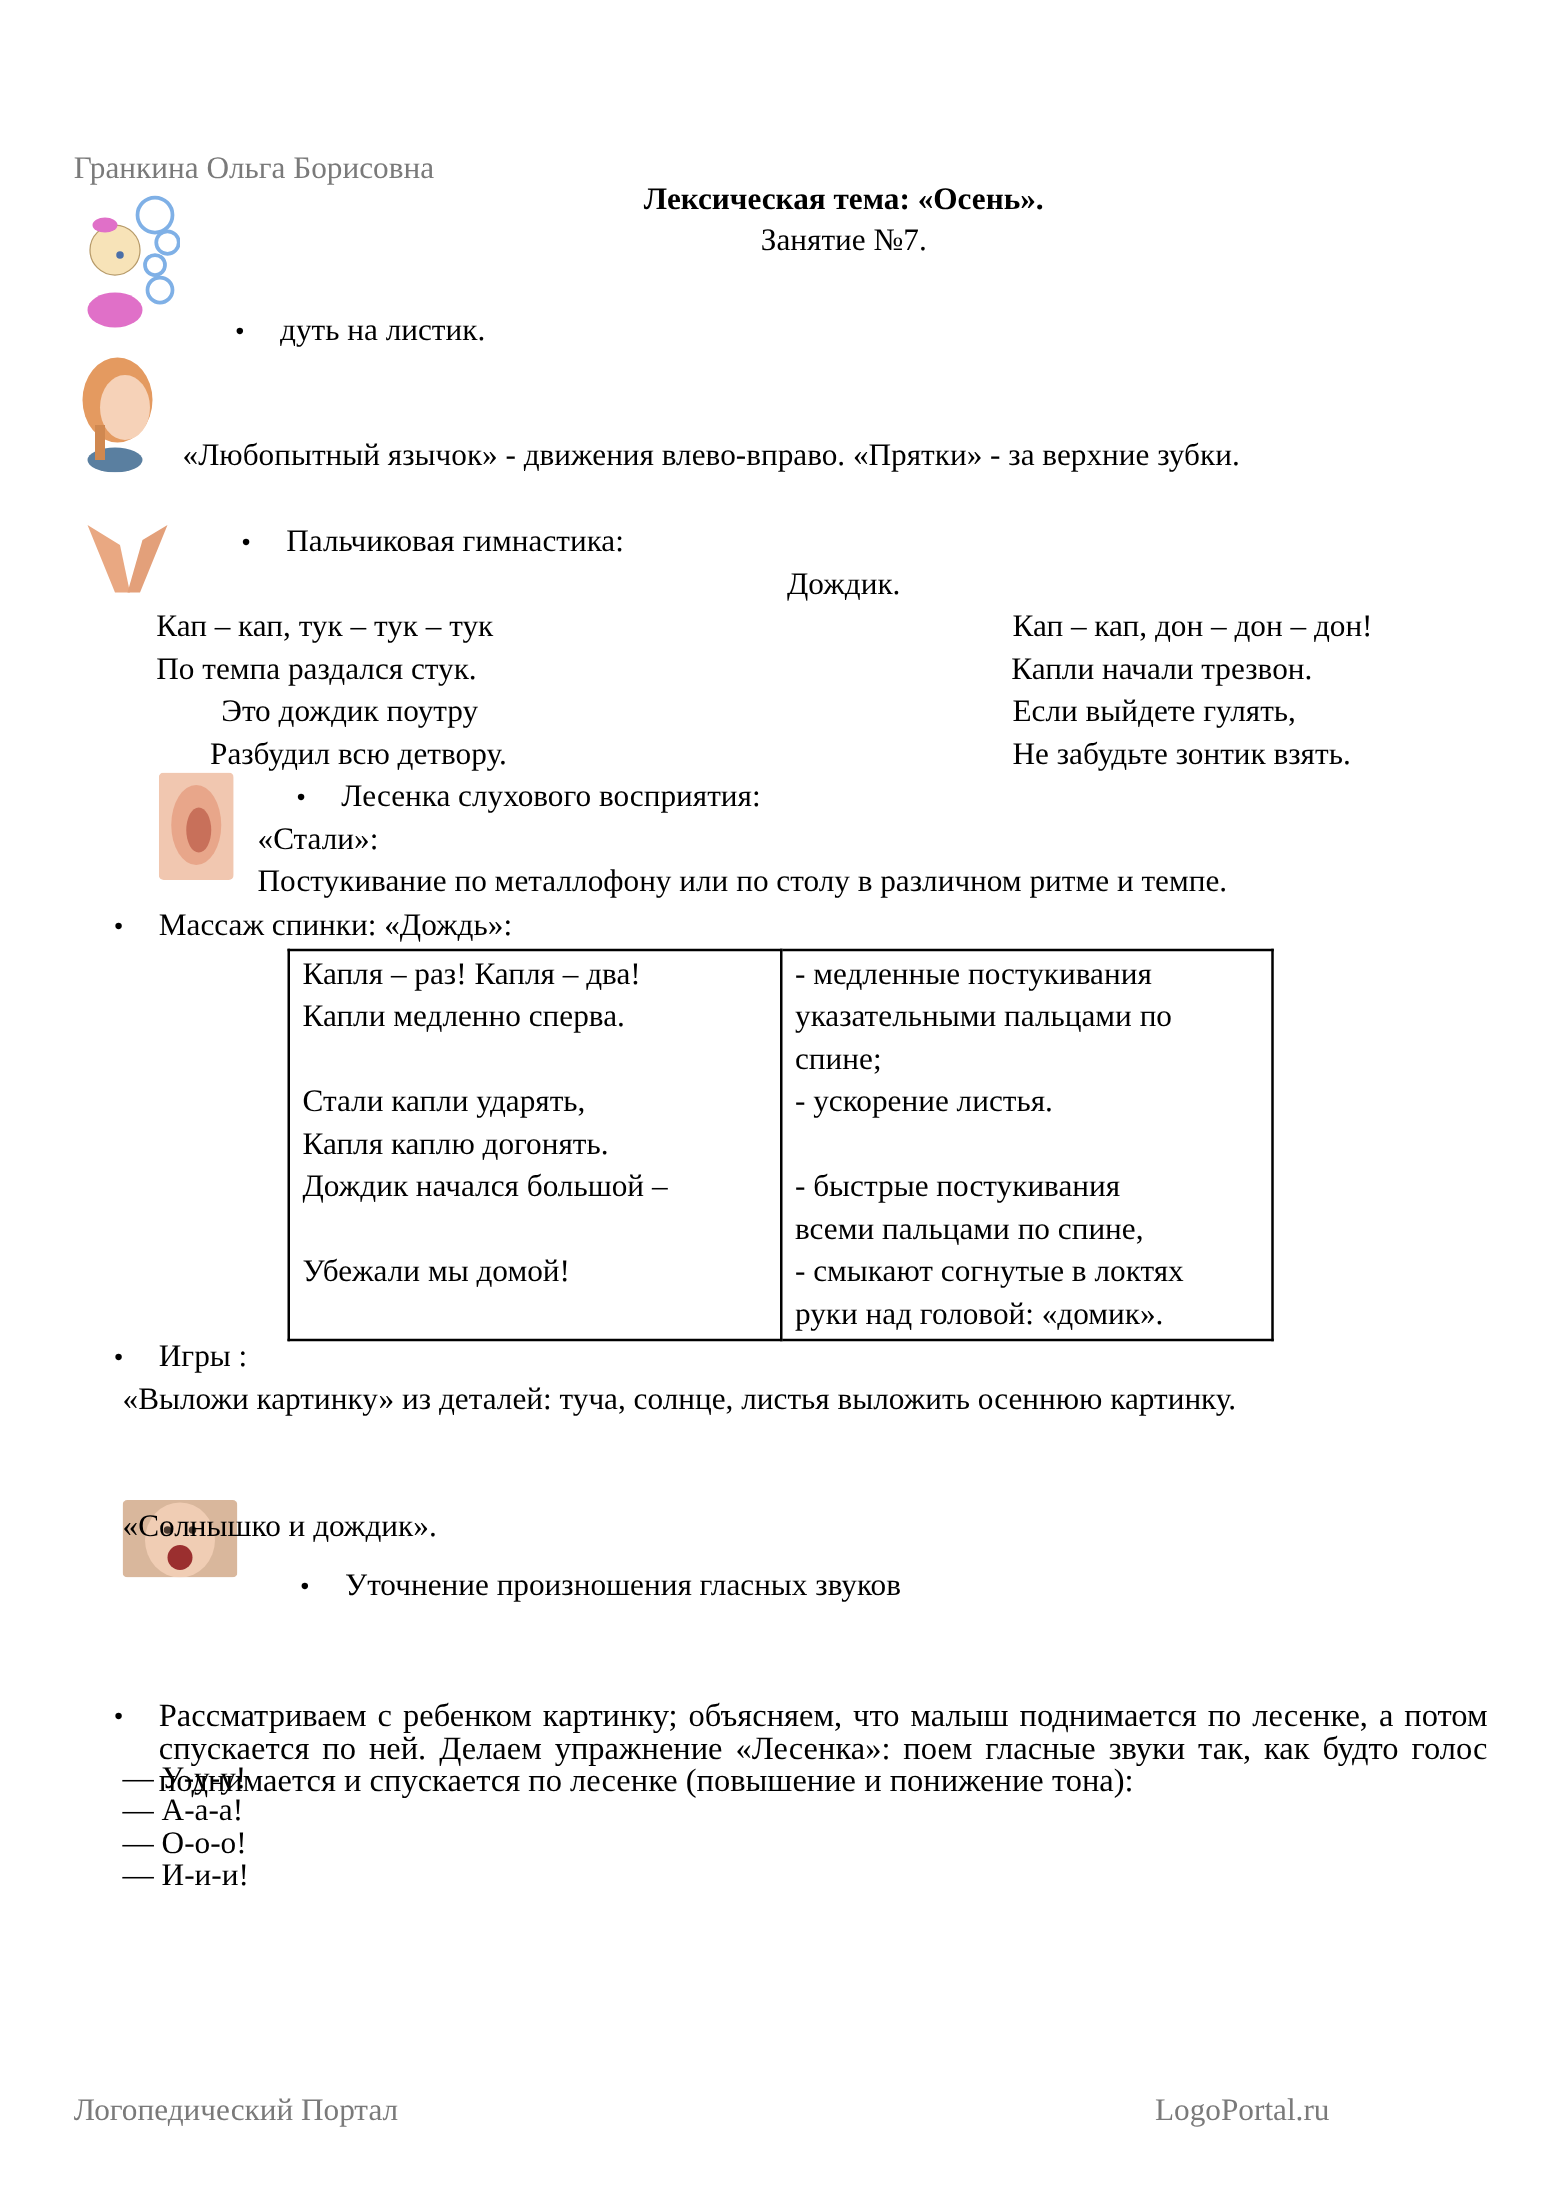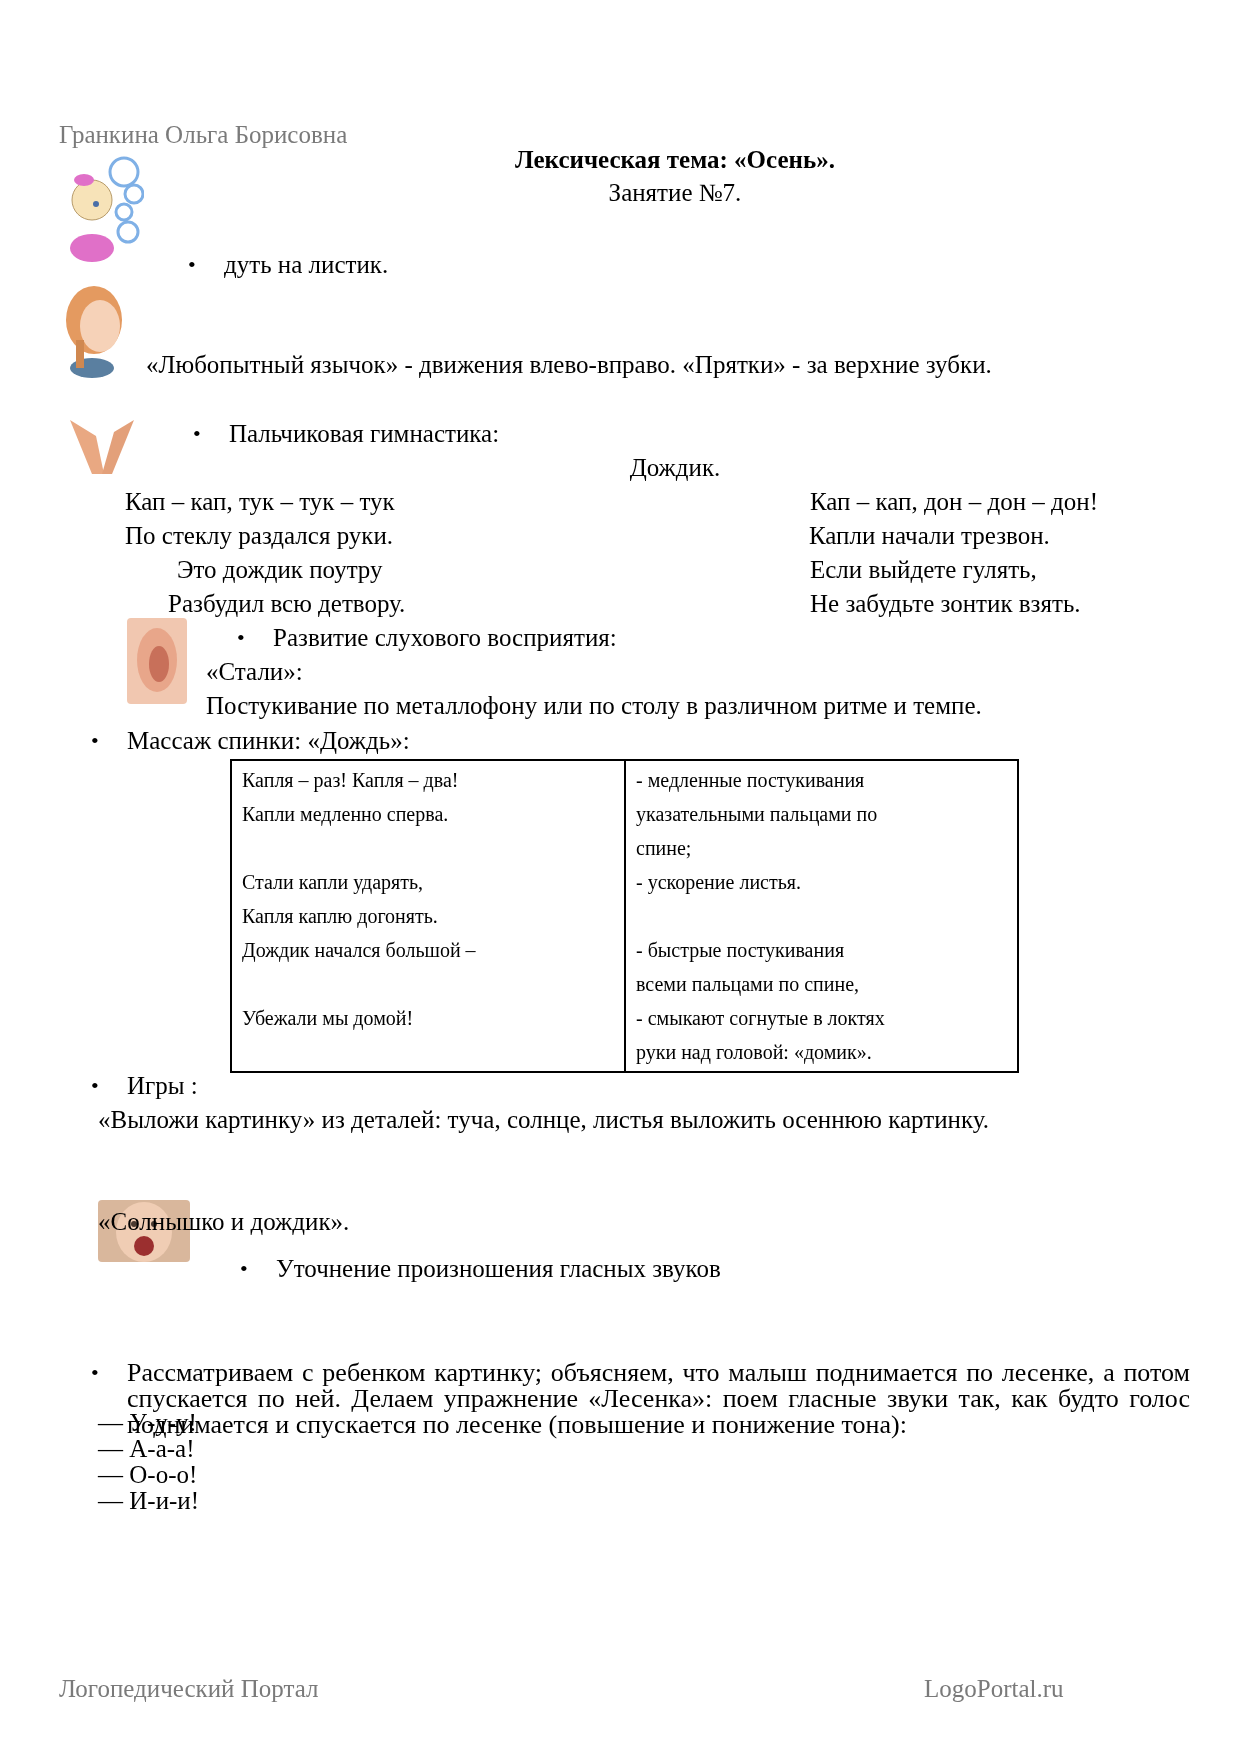--- a/index.html
+++ b/index.html
@@ -4,21 +4,21 @@
 <style>
   html, body { margin:0; padding:0; background:#fff; }
   body { width:1240px; height:1754px; position:relative; overflow:hidden;
          font-family:"Liberation Serif", serif; color:#000; }
   .abs { position:absolute; white-space:nowrap; }
   .t { font-size:25px; line-height:28px; }
   .gray { color:#7a7a7a; font-size:25px;margin-top:45px; }
   .bullet::before { content:"\2022"; position:absolute; left:-36px; font-size:22px; }
   .img { position:absolute; border-radius:4px; overflow:hidden; }
   table.massage { position:absolute; left:230px; top:759px; width:789px; border-collapse:collapse;
-                  border:2px solid #000; font-size:20px; line-height:34px;font-family:Liberation Serif, serif; }
+                  border:2px solid #000; font-size:25px; line-height:34px;font-family:Liberation Serif, serif; }
   table.massage td { vertical-align:top; padding:2px 10px; border:2px solid #000; }
   .para { position:absolute; left:127px; top:1360px; width:1063px; font-size:26px; line-height:26px; text-align:justify; }
 </style>
 </head>
 <body>
 
 <div class="abs gray" style="left:59px;top:76px;">Гранкина Ольга Борисовна</div>
 
 <div class="abs t" style="left:0;width:1350px;text-align:center;top:146px;font-weight:bold;">Лексическая тема: «Осень».</div>
 <div class="abs t" style="left:0;width:1350px;text-align:center;top:179px;">Занятие №7.</div>
@@ -66,29 +66,29 @@
   </svg>
 </div>
 
 <div class="abs t bullet" style="left:224px;top:251px;">дуть на листик.</div>
 
 <div class="abs t" style="left:146px;top:351px;">«Любопытный язычок» - движения влево-вправо. «Прятки» - за верхние зубки.</div>
 
 <div class="abs t bullet" style="left:229px;top:420px;">Пальчиковая гимнастика:</div>
 <div class="abs t" style="left:0;width:1350px;text-align:center;top:454px;">Дождик.</div>
 <div class="abs t" style="left:125px;top:488px;">Кап – кап, тук – тук – тук</div>
-<div class="abs t" style="left:125px;top:522px;">По стеклу раздался руки.</div>
+<div class="abs t" style="left:125px;top:522px;">По темпа раздался стук.</div>
 <div class="abs t" style="left:177px;top:556px;">Это дождик поутру</div>
 <div class="abs t" style="left:168px;top:590px;">Разбудил всю детвору.</div>
 <div class="abs t" style="left:810px;top:488px;text-align:center;">Кап – кап, дон – дон – дон!</div>
 <div class="abs t" style="left:809px;top:522px;">Капли начали трезвон.</div>
 <div class="abs t" style="left:810px;top:556px;">Если выйдете гулять,</div>
 <div class="abs t" style="left:810px;top:590px;">Не забудьте зонтик взять.</div>
 
-<div class="abs t bullet" style="left:273px;top:624px;">Развитие слухового восприятия:</div>
+<div class="abs t bullet" style="left:273px;top:624px;">Лесенка слухового восприятия:</div>
 <div class="abs t" style="left:206px;top:658px;">«Стали»:</div>
 <div class="abs t" style="left:206px;top:692px;">Постукивание по металлофону или по столу в различном ритме и темпе.</div>
 
 <div class="abs t bullet" style="left:127px;top:727px;">Массаж спинки: «Дождь»:</div>
 <table class="massage">
   <tbody>
       <tr>
     <td style="width:372px;">
       <div>Капля – раз! Капля – два!</div>
       <div>Капли медленно сперва.</div>

